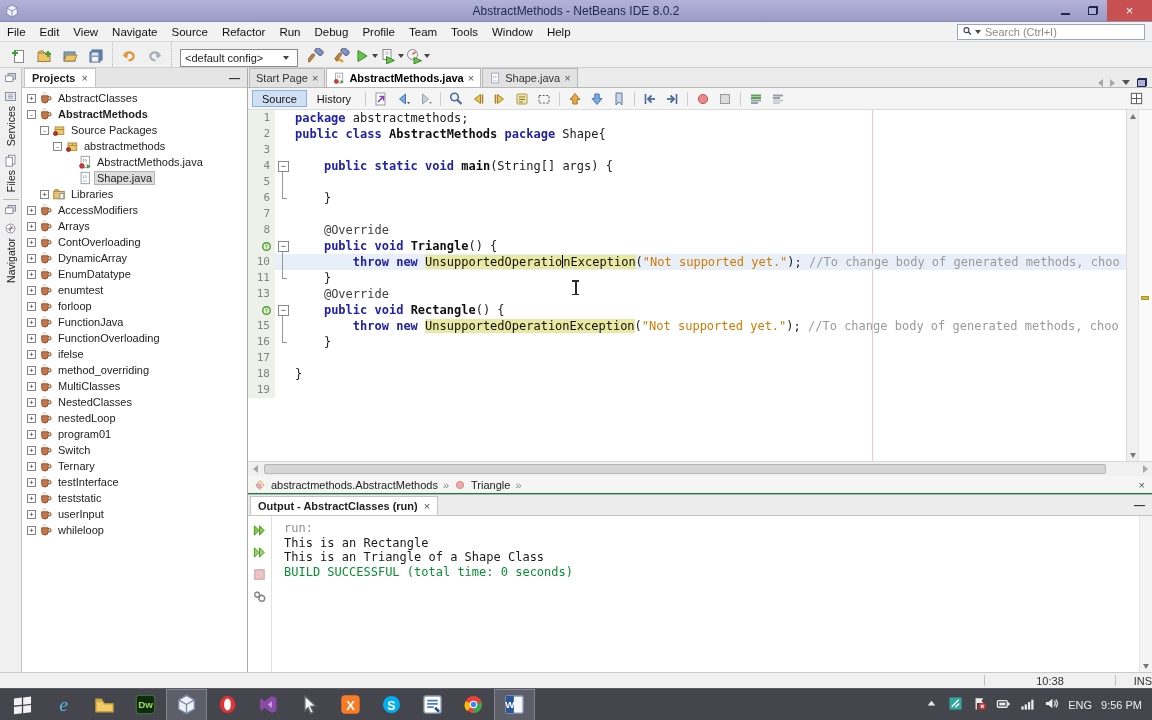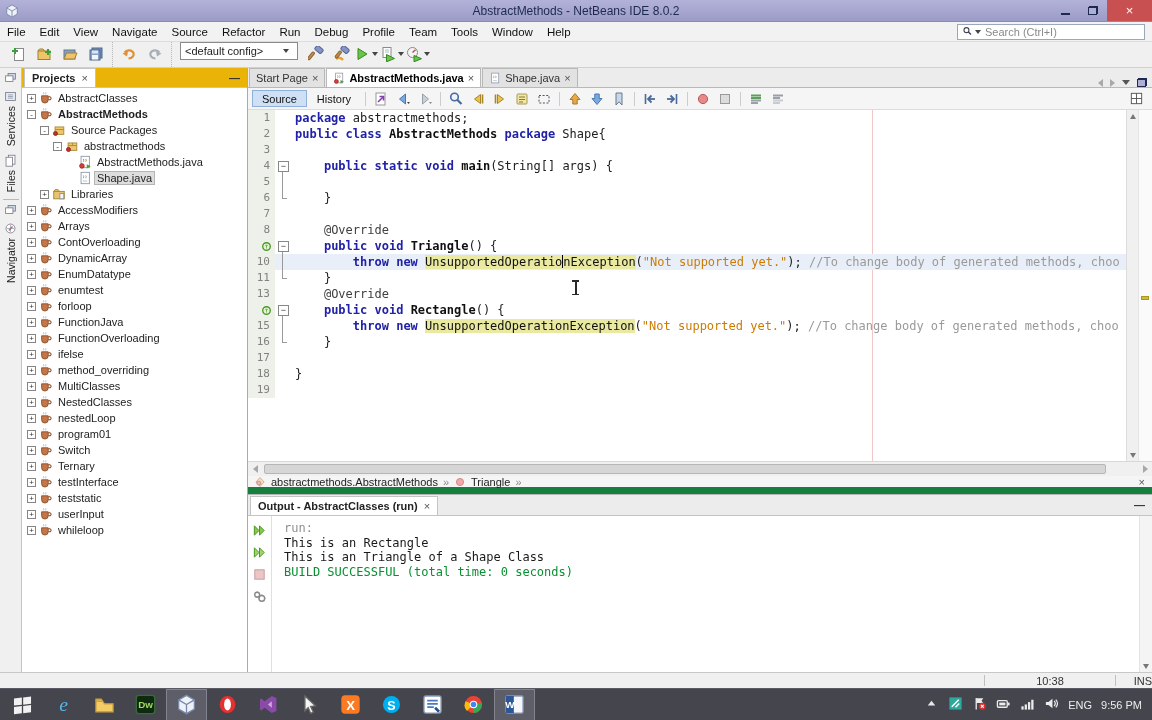--- a/index.html
+++ b/index.html
@@ -23,35 +23,35 @@
 
 
 .menubar{height:20px;background:#f2f2f2;display:flex;align-items:center;border-bottom:1px solid #dcdcdc;flex:none}
 .menu-item{padding:2px 7px;font-size:11.5px;color:#111}
 .searchbox{margin-left:auto;margin-right:7px;width:188px;height:16px;background:#fff;border:1px solid #9aa8bc;display:flex;align-items:center;padding:0 4px;color:#8a8a8a}
 .dcaret{width:0;height:0;border-left:3.5px solid transparent;border-right:3.5px solid transparent;border-top:4px solid #444;margin:0 4px 0 2px}
 .search-ph{font-size:11px}
 
 
 .toolbar{height:26px;background:#f0f0f0;border-bottom:1px solid #d0d0d0;display:flex;align-items:center;padding-left:2px;flex:none}
-.tgroup{display:flex;align-items:flex-start;height:100%;padding:0 3px}
+.tgroup{display:flex;align-items:flex-end;height:100%;padding:0 3px}
 .tgroup+.tgroup{border-left:1px dotted #b8b8b8}
 .tbtn{width:26px;height:23px;display:flex;align-items:center;justify-content:center}
 .configsel{width:118px;height:18px;border:1px solid #8a8a8a;background:#fff;display:flex;align-items:center;padding:0 4px;margin:0 5px;font-size:11px;color:#222}
 .configsel .cv{flex:1;white-space:nowrap;overflow:hidden}
 
 
 .main{flex:1;display:flex;min-height:0}
 .leftrail{width:22px;background:#f0f0f0;border-right:1px solid #c4c4c4;display:flex;flex-direction:column;align-items:center;padding-top:3px;flex:none}
 .vtab{display:flex;flex-direction:column;align-items:center;padding:4px 0}
 .vlabel{writing-mode:vertical-rl;transform:rotate(180deg);font-size:10.5px;color:#222;margin-top:3px}
 .rail-div{width:16px;border-top:1px solid #b8b8b8;margin:3px 0}
 
 .projects{width:226px;border-right:1px solid #aaa;display:flex;flex-direction:column;background:#fff;flex:none}
-.panelhead{height:20px;background:#eab308;border-bottom:1px solid #c4c4c4;display:flex;align-items:center;flex:none}
+.panelhead{height:20px;background:#e5e5e5;border-bottom:1px solid #c4c4c4;display:flex;align-items:center;flex:none}
 .ptab{height:19px;background:#fff;border:1px solid #c4c4c4;border-bottom:none;display:flex;align-items:center;padding:0 7px;gap:6px;font-weight:bold;font-size:11px;margin-left:2px}
 .ptab .x,.tab .x,.bc-close{font-weight:normal;color:#555;font-size:11px}
 .phmin{margin-left:auto;margin-right:7px;color:#333;font-weight:bold;align-self:center}
 .tree{flex:1;overflow:hidden;padding-top:2px}
 .trow{height:16px;display:flex;align-items:center;gap:3px;font-size:11px;white-space:nowrap}
 .exp{width:9px;height:9px;border:1px solid #848484;background:#fff;font-size:8px;line-height:7px;text-align:center;color:#333;flex:none}
 .tlabel{padding:0 2px}
 .trow.sel .tlabel{background:#dedede;outline:1px solid #b4b4b4}
 .b{font-weight:bold}
 
@@ -105,21 +105,21 @@
 .ibeam{position:absolute;left:323px;top:170px;width:9px;height:15px;z-index:5}
 .ibeam::before,.ibeam::after{content:"";position:absolute;left:1px;right:1px;height:1.5px;background:#2a2a2a}
 .ibeam::before{top:0}.ibeam::after{bottom:0}
 .ibeam .stem{position:absolute;left:4px;top:1px;bottom:1px;width:1.5px;background:#2a2a2a}
 
 .hscroll{height:15px;background:#f0f0f0;border-top:1px solid #d8d8d8;position:relative;flex:none}
 .hs-thumb{position:absolute;left:16px;right:46px;top:2px;bottom:2px;background:#d6d6d6;border:1px solid #b6b6b6;border-radius:2px}
 .hsar{position:absolute;top:0;bottom:0;width:14px;display:flex;align-items:center;justify-content:center}
 .hsar.l{left:0}.hsar.r{right:0}
 
-.breadcrumb{height:18px;background:#f5f5f5;border-bottom:7px solid #15803d;display:flex;align-items:center;gap:5px;padding-left:6px;font-size:11px;flex:none}
+.breadcrumb{height:18px;background:#f5f5f5;border-bottom:1px solid #15803d;display:flex;align-items:center;gap:5px;padding-left:6px;font-size:11px;flex:none}
 .bc-sep{color:#8a8a8a;font-size:11px}
 .bc-close{margin-left:auto;margin-right:7px}
 
 
 .outpanel{height:178px;display:flex;flex-direction:column;border-top:1px solid #b4b4b4;flex:none}
 .outhead{height:21px;background:#ececec;border-bottom:1px solid #c4c4c4;display:flex;align-items:flex-end;flex:none}
 .outbody{flex:1;display:flex;background:#fff;min-height:0}
 .outbtns{width:24px;border-right:1px solid #e0e0e0;display:flex;flex-direction:column;align-items:center;padding-top:5px;gap:4px;flex:none}
 .obtn{width:18px;height:18px;display:flex;align-items:center;justify-content:center}
 .outlines{flex:1;padding:5px 0 0 12px;font:12px "DejaVu Sans Mono",monospace;line-height:14.5px}

